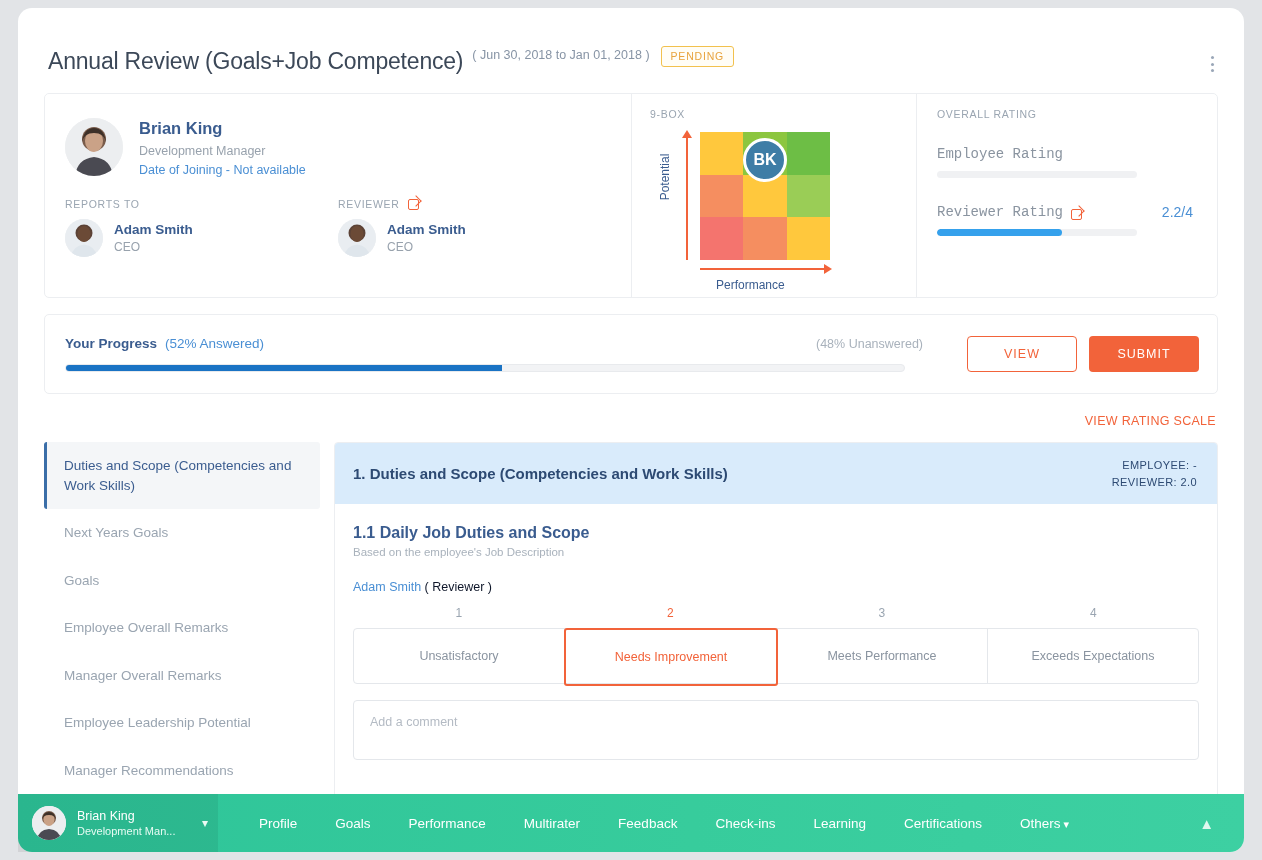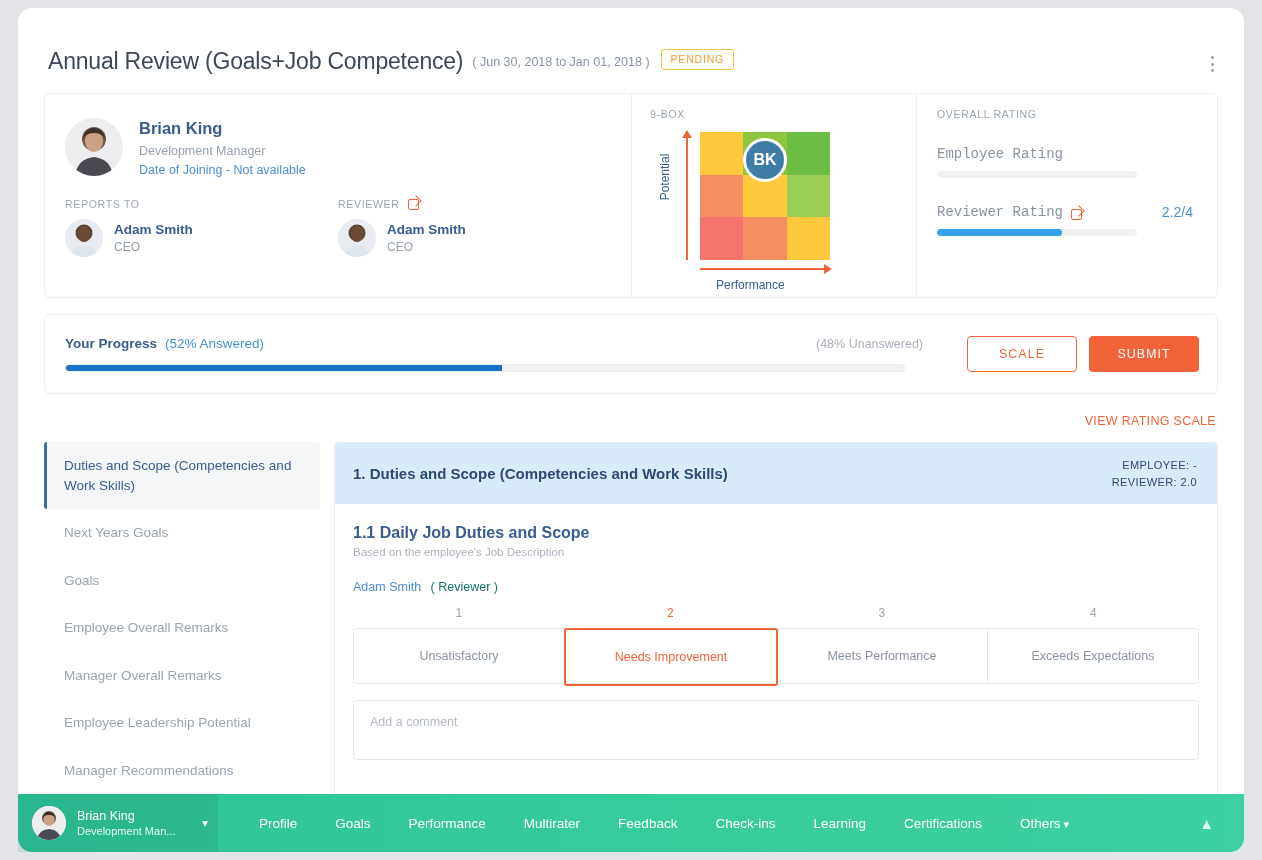--- a/index.html
+++ b/index.html
@@ -13,21 +13,21 @@
     position: absolute;
     left: 18px; top: 8px;
     width: 1226px; height: 844px;
     background: #ffffff;
     border-radius: 14px;
     overflow: hidden;
   }
 
   
   .title-row {
-    display: flex; align-items: center;
+    display: flex; align-items: flex-start;
     padding: 40px 30px 0 30px;
     position: relative;
   }
   .review-title {
     font-size: 23px; color: #3c4858; font-weight: 400;
     letter-spacing: -0.2px;
   }
   .review-range {
     font-size: 12.5px; color: #8794a5; margin-left: 9px;
   }
@@ -223,21 +223,21 @@
     background: #d9ebfb; padding: 14px 20px 14px 18px;
     display: flex; align-items: center;
   }
   .sec-title { font-size: 15px; color: #2d4a73; font-weight: bold; }
   .sec-scores { margin-left: auto; text-align: right; font-size: 11px; color: #2d4a73; line-height: 1.5; letter-spacing: 0.4px; }
   .q-body { padding: 20px 18px 0 18px; }
   .q-title { font-size: 16px; color: #3a5c8f; font-weight: bold; }
   .q-sub { font-size: 11.5px; color: #a9b2bc; margin-top: 4px; }
   .q-rater { font-size: 12.5px; margin-top: 22px; }
   .q-rater b { color: #4a8fd4; font-weight: 500; }
-  .q-rater span { color: #0f766e; margin-left: 6px; }
+  .q-rater span { color: #0f172a; }
   .opt-nums { display: flex; margin-top: 12px; }
   .opt-nums div { flex: 1; text-align: center; font-size: 12px; color: #9aa5b1; }
   .opt-nums div.sel { color: #f2633a; }
   .opt-row {
     display: flex; margin-top: 8px;
     border: 1px solid #e4e7eb; border-radius: 4px; height: 56px;
   }
   .opt {
     flex: 1; display: flex; align-items: center; justify-content: center;
     font-size: 12.5px; color: #8a94a0; border-right: 1px solid #e4e7eb;
@@ -398,21 +398,21 @@
     <div class="prog-left">
       <div class="prog-head">
         <span class="prog-lbl">Your Progress</span>
         <span class="prog-ans">(52% Answered)</span>
         <span class="prog-unans">(48% Unanswered)</span>
       </div>
       <div class="prog-track">
         <i id="prog-fill" style="width: 52%;"></i>
       </div>
     </div>
-    <div class="btn btn-save">SCALE</div>
+    <div class="btn btn-save">VIEW</div>
     <div class="btn btn-submit">SUBMIT</div>
   </div>
 
   <div class="vrs">VIEW RATING SCALE</div>
 
   <div class="body-row">
     <div class="side-list" id="side-list">
         <div class="side-item active">Duties and Scope (Competencies and Work Skills)</div>
         <div class="side-item">Next Years Goals</div>
         <div class="side-item">Goals</div>

